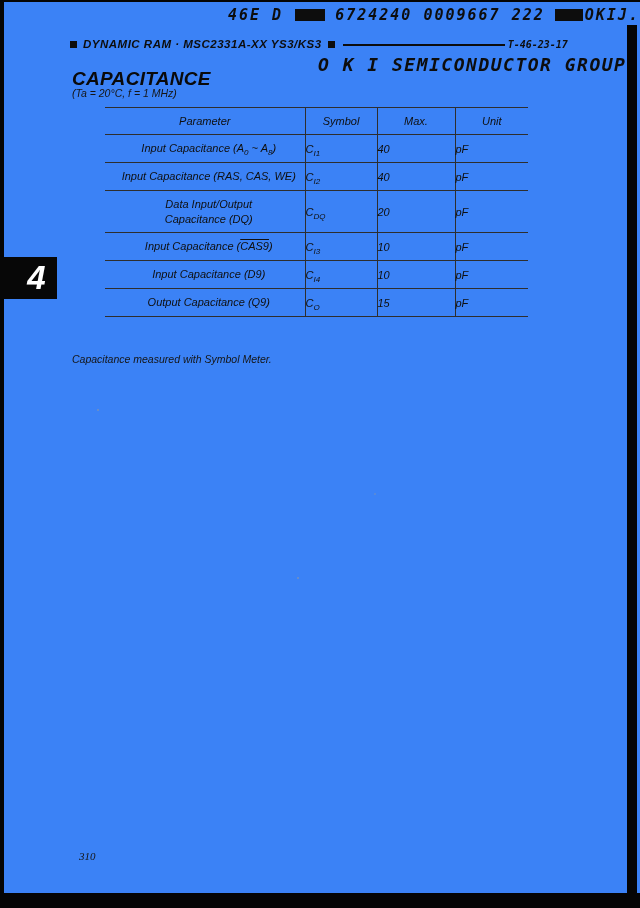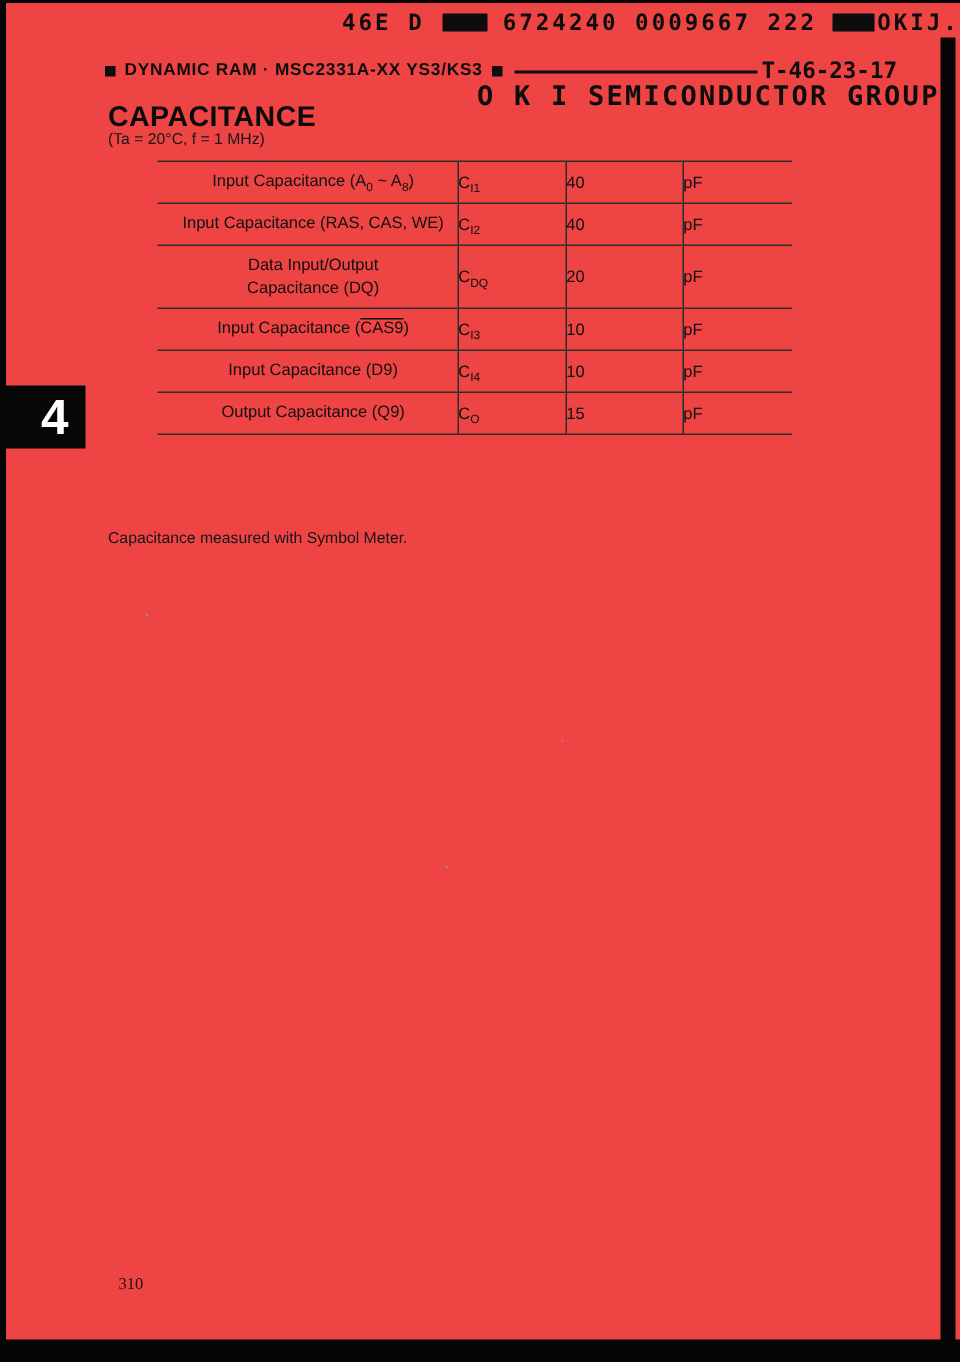--- a/index.html
+++ b/index.html
@@ -2,24 +2,25 @@
 <html><head>
 <meta charset="utf-8">
 <style>
   * { margin: 0; padding: 0; box-sizing: border-box; }
   html, body { background: #e8e8e8; }
   body { font-family: "Liberation Sans", sans-serif; }
 
   .page {
     position: relative;
     width: 640px; height: 908px;
-    background: #ef4444;
+    background: #3b82f6;
     color: #111;
     overflow: hidden;
     margin: 0 auto;
+    font-style: italic;
   }
 
   
   .edge-top    { position: absolute; left: 0; top: 0; width: 640px; height: 2px; background: #050505; }
   .edge-left   { position: absolute; left: 0; top: 0; width: 4px; height: 908px; background: #050505; }
   .edge-right  { position: absolute; left: 627px; top: 25px; width: 10px; height: 883px; background: #050505; }
   .edge-bottom { position: absolute; left: 0; top: 893px; width: 640px; height: 15px; background: #050505; }
 
   
   .ocr-line {
@@ -39,21 +40,21 @@
     display: flex; align-items: center;
     font-size: 11.5px; font-weight: bold; letter-spacing: 0.5px;
     color: #0d0d0d; white-space: nowrap; text-align: right;
   }
   .sq { display: inline-block; width: 7px; height: 7px; background: #0d0d0d; flex: none; }
   .sq.lead { margin-right: 6px; }
   .sq.trail { margin-left: 6px; }
   .rule { flex: none; width: 162px; height: 2px; background: #0d0d0d; margin: 1px 3px 0 8px; }
   .doc-number {
     font-family: "DejaVu Sans Mono", monospace;
-    font-size: 15px; font-weight: bold; letter-spacing: 0;
+    font-size: 10px; font-weight: bold; letter-spacing: 0;
   }
 
   .group-line {
     position: absolute; left: 318px; top: 54px;
     font-family: "DejaVu Sans Mono", monospace;
     font-size: 18px; font-weight: bold; letter-spacing: 1.5px;
     color: #0d0d0d; white-space: pre;
   }
 
   .section-title {
@@ -138,20 +139,26 @@
   <div class="conditions">(Ta = 20°C, f = 1 MHz)</div>
 
   <table class="cap-table">
     <colgroup>
       <col style="width:200px">
         <col style="width:72px">
         <col style="width:78px">
         <col style="width:73px">
     </colgroup>
     <tbody>
+        <tr style="height:27px">
+      <th>Parameter</th>
+      <th>Symbol</th>
+      <th>Max.</th>
+      <th>Unit</th>
+    </tr>
     <tr style="height:28px">
       <td class="param"><span>Input Capacitance (A</span><span class="subsc">0</span><span> ~ A</span><span class="subsc">8</span><span>)</span></td>
       <td class="sym"><span>C</span><span class="subsc">I1</span></td>
       <td class="max">40</td>
       <td class="unit">pF</td>
     </tr>
     <tr style="height:28px">
       <td class="param">Input Capacitance (RAS, CAS, WE)</td>
       <td class="sym"><span>C</span><span class="subsc">I2</span></td>
       <td class="max">40</td>

